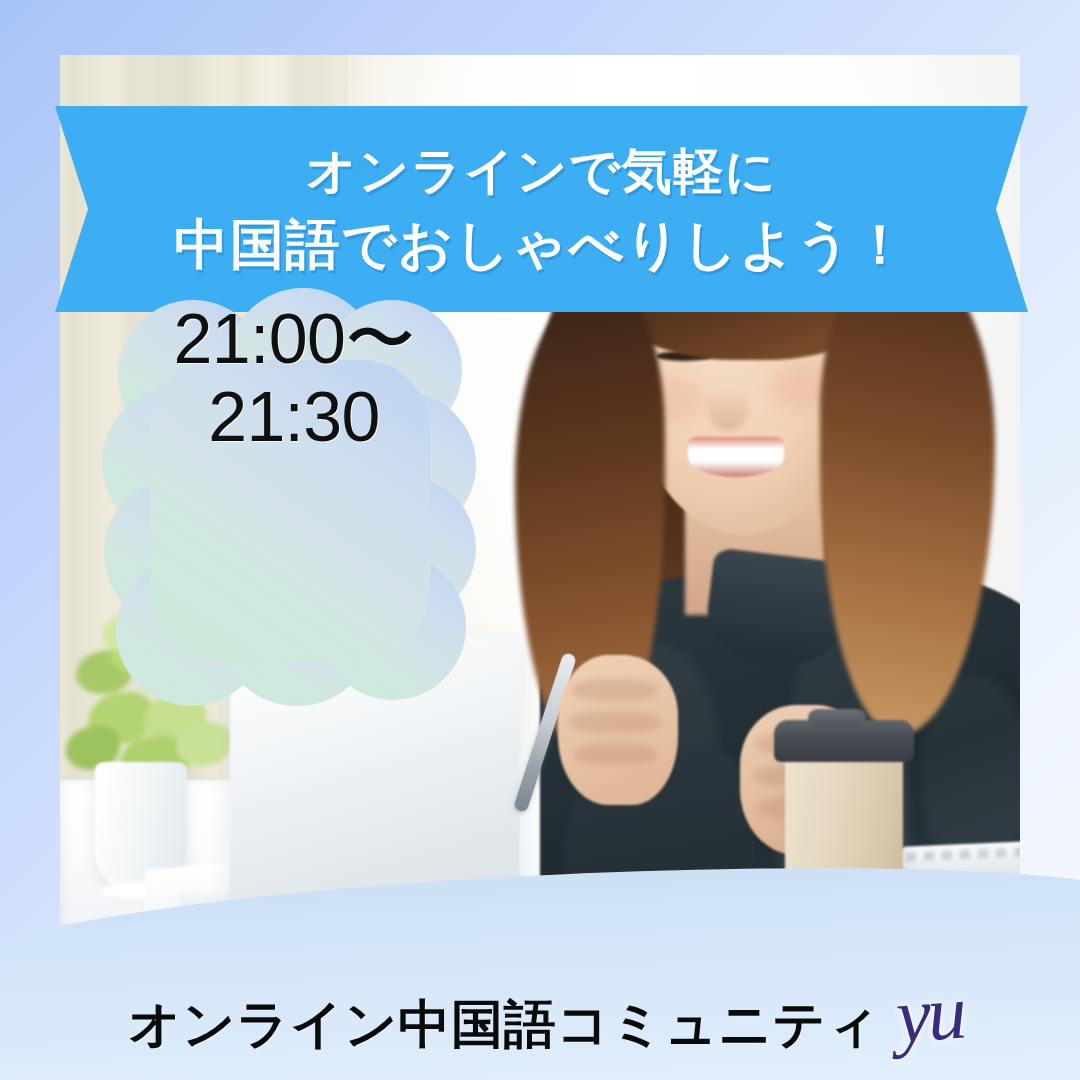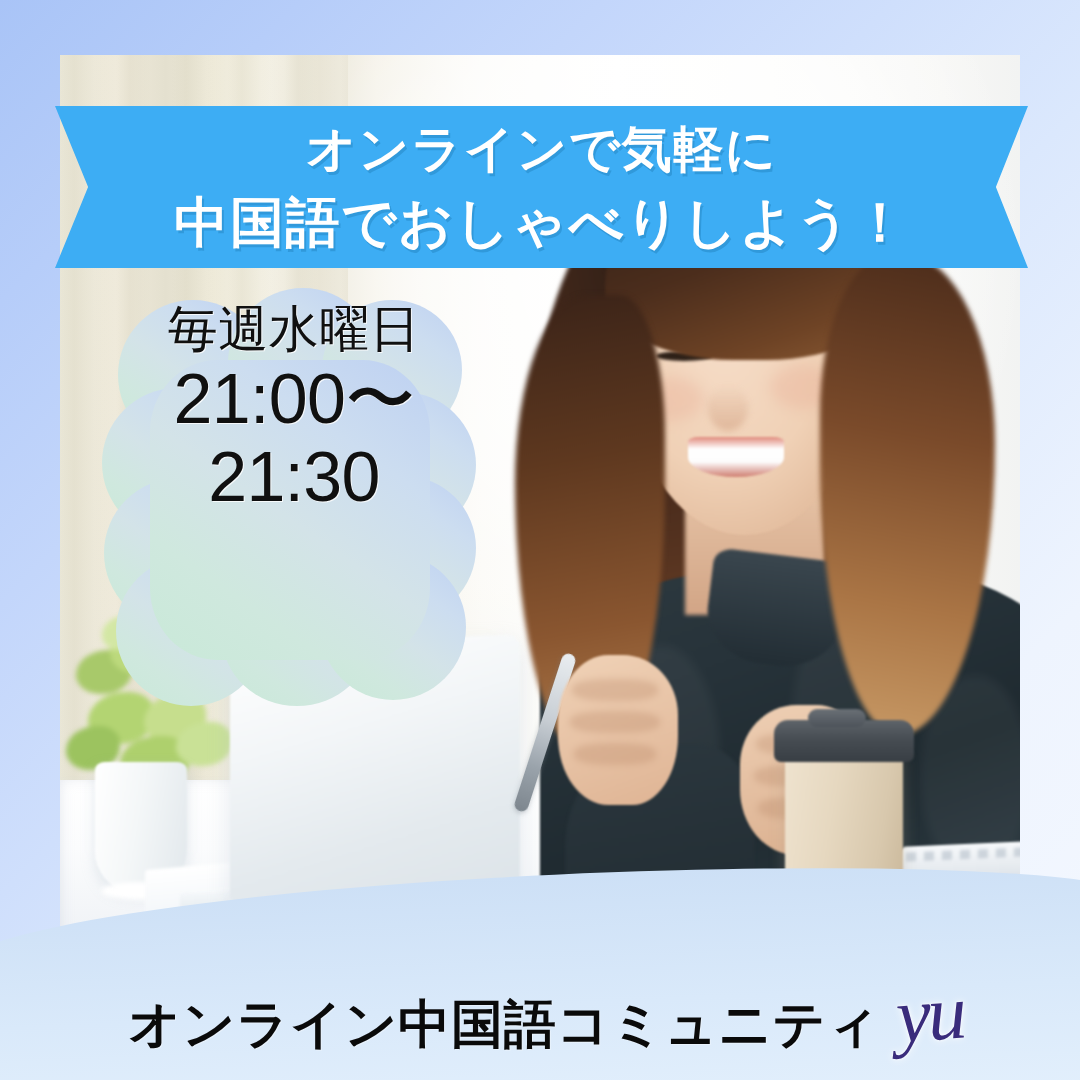--- a/index.html
+++ b/index.html
@@ -196,21 +196,21 @@
     position:absolute;left:840px;bottom:55px;width:175px;height:52px;
     background:linear-gradient(180deg,#f7f9fb 0%,#e3e8ed 55%,#cdd5dd 100%);
     border-radius:6px;transform:skewY(-2.5deg);filter:blur(1.2px);
   }
   .keyboard:after{content:"";position:absolute;left:6px;top:6px;right:6px;height:9px;
     background:repeating-linear-gradient(90deg,rgba(170,182,194,.5) 0 10px,rgba(255,255,255,0) 10px 18px);
     filter:blur(1px);}
 
   
   .ribbon{
-    position:absolute;left:55px;top:106px;width:973px;height:162px;
+    position:absolute;left:55px;top:106px;width:973px;height:206px;
     background:var(--ribbon,#3dadf4);
     -webkit-clip-path:polygon(0 0,100% 0,96.7% 50%,100% 100%,0 100%,3.4% 50%);
     clip-path:polygon(0 0,100% 0,96.7% 50%,100% 100%,0 100%,3.4% 50%);
     display:flex;flex-direction:column;align-items:center;justify-content:center;
   }
   .ribbon-line{
     color:#ffffff;font-weight:700;letter-spacing:.03em;line-height:1.18;
     text-shadow:2px 3px 0 rgba(30,120,180,.38);
     white-space:nowrap;
   }
@@ -347,21 +347,20 @@
     <span class="scallop" style="left:330px;top:392px;width:146px;height:146px;"></span>
     <span class="scallop" style="left:104px;top:478px;width:150px;height:150px;"></span>
     <span class="scallop" style="left:332px;top:476px;width:144px;height:144px;"></span>
     <span class="scallop" style="left:116px;top:556px;width:150px;height:150px;"></span>
     <span class="scallop" style="left:222px;top:566px;width:150px;height:140px;"></span>
     <span class="scallop" style="left:320px;top:554px;width:146px;height:146px;"></span>
     <span class="scallop" style="left:150px;top:360px;width:280px;height:300px;border-radius:24%;"></span>
   </div>
 
   <div class="left-text">
-    <div class="t-day">毎週水曜日</div>
     <div class="t-time">21:00〜21:30</div>
   </div>
 
   <div class="footband" style="background: linear-gradient(rgb(205, 224, 246) 0%, rgb(217, 233, 250) 55%, rgb(226, 239, 252) 100%);"></div>
   <div class="footer-row">
     <div class="foot-title">オンライン中国語コミュニティ</div>
     <div class="foot-logo" style="color: rgb(58, 44, 124);">yu</div>
   </div>
 
 </div>

